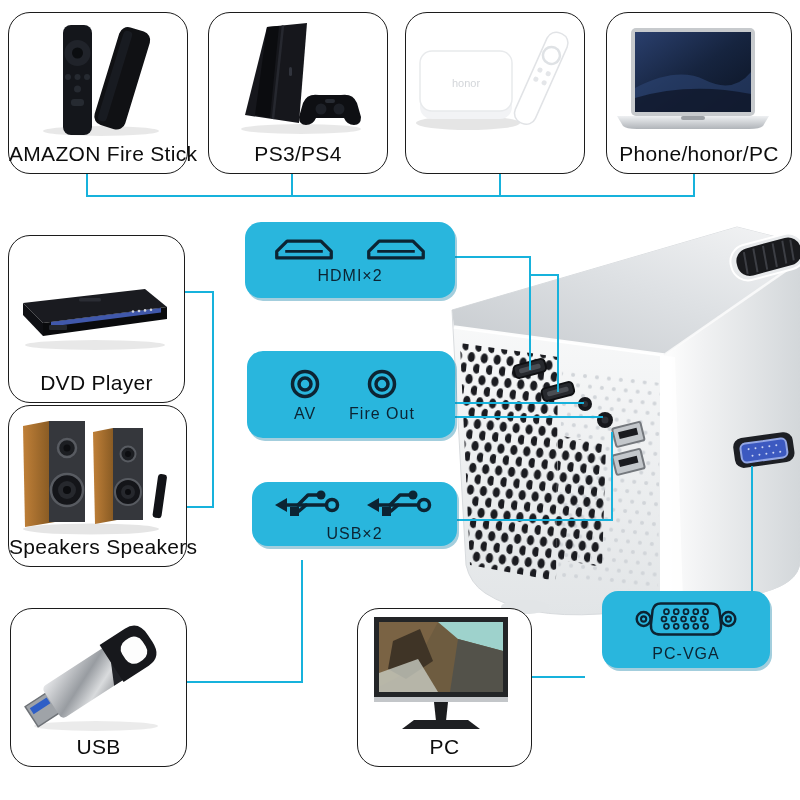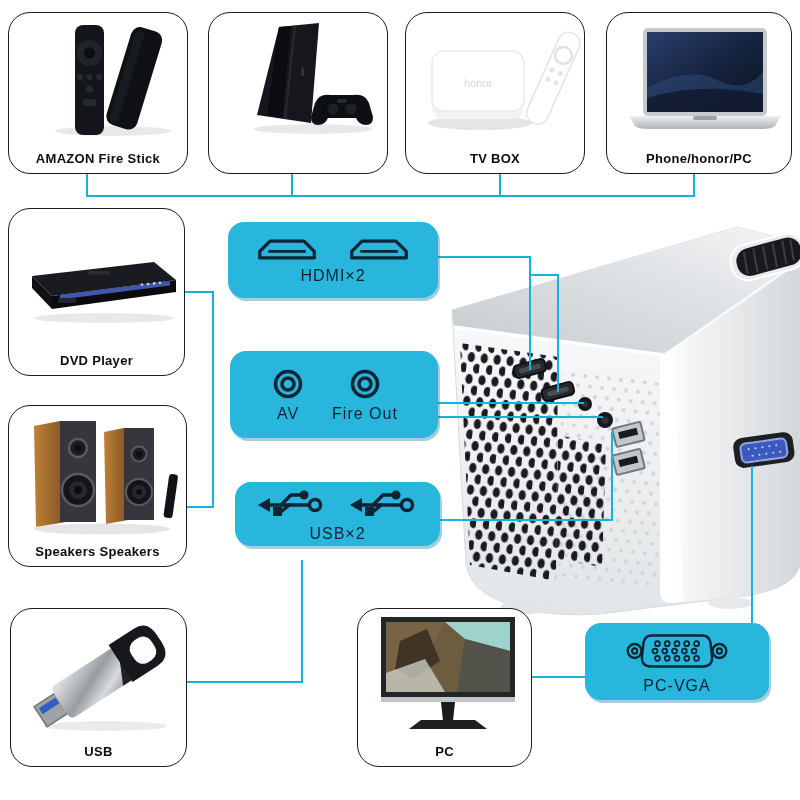--- a/index.html
+++ b/index.html
@@ -3,26 +3,26 @@
 <meta charset="utf-8">
 <style>
   :root{
     --cyan:#29b6dd; --line:#17b2dc; --label-text:#0c2433; --box-border:#1c1c1c;
   }
   html,body{margin:0;padding:0;background:#fff;}
   body{width:800px;height:800px;font-family:"Liberation Sans",sans-serif;}
   .canvas{position:relative;width:800px;height:800px;background:#fff;overflow:hidden;}
 
   .devbox{position:absolute;background:#fff;border:1.5px solid var(--box-border);border-radius:22px;z-index:6;}
-  .devlabel{position:absolute;left:0;right:0;bottom:7px;text-align:center;font-size:13px;color:#0d0d0d;letter-spacing:.3px;white-space:nowrap;font-weight:bold;}
-  .art{position:absolute;left:0;right:0;top:4px;bottom:30px;display:flex;align-items:center;justify-content:flex-end;}
+  .devlabel{position:absolute;left:0;right:0;bottom:7px;text-align:center;font-size:21px;color:#0d0d0d;letter-spacing:.3px;white-space:nowrap;}
+  .art{position:absolute;left:0;right:0;top:4px;bottom:30px;display:flex;align-items:center;justify-content:flex-start;}
 
   .portbox{position:absolute;background:var(--cyan);border-radius:16px;z-index:6;
     box-shadow:2px 3px 0 rgba(14,125,165,.38);
-    display:flex;flex-direction:column;align-items:center;justify-content:center;gap:4px;}
+    display:flex;flex-direction:column;align-items:center;justify-content:center;gap:4px;margin-left:17px;}
   .porticons{display:flex;align-items:center;gap:30px;}
   .portlabel{font-size:16px;color:var(--label-text);letter-spacing:1px;white-space:nowrap;}
   .jackcols{display:flex;align-items:flex-start;gap:26px;}
   .jackcol{display:flex;flex-direction:column;align-items:center;gap:3px;}
 
   .hline,.vline{position:absolute;background:var(--line);z-index:5;}
   .hline{height:2px;} .vline{width:2px;}
 
   .projector{position:absolute;left:430px;top:215px;width:370px;height:410px;z-index:4;}
 </style>
@@ -61,40 +61,40 @@
         <line x1="74" y1="4.5" x2="64" y2="98" stroke="#26282f" stroke-width="2.5"></line>
         <rect x="80" y="46" width="3" height="9" rx="1.5" fill="#31343d"></rect>
         <g transform="translate(88,72)">
           <path d="M6,10 Q10,0 22,2 H44 Q56,0 60,10 L64,24 Q64,32 57,32 Q50,32 47,25 H19 Q16,32 9,32 Q2,32 2,24 Z" fill="#0e0f13"></path>
           <circle cx="24" cy="16" r="5.5" fill="#1d2027"></circle>
           <circle cx="42" cy="16" r="5.5" fill="#1d2027"></circle>
           <rect x="28" y="6" width="10" height="4" rx="2" fill="#272b33"></rect>
         </g>
       </svg>
     </div>
+    <div class="devlabel">PS3/PS4</div>
   </div>
 
   <div class="devbox" style="left:405px;top:12px;width:178px;height:160px">
     <div class="art">
       <svg width="166" height="118" viewBox="0 0 166 118">
         <ellipse cx="62" cy="102" rx="52" ry="7" fill="rgba(0,0,0,.10)"></ellipse>
         <rect x="14" y="36" width="92" height="62" rx="12" fill="#f2f3f5"></rect>
         <rect x="14" y="30" width="92" height="60" rx="12" fill="#ffffff" stroke="#e8eaec" stroke-width="1.5"></rect>
         <text x="60" y="66" font-size="11" fill="#d3d6da" text-anchor="middle">honor</text>
         <g transform="rotate(24 134 60)">
           <rect x="123" y="8" width="22" height="98" rx="10" fill="#ffffff" stroke="#e1e3e6" stroke-width="1.5"></rect>
           <circle cx="134" cy="32" r="8.5" fill="none" stroke="#dfe2e5" stroke-width="2.5"></circle>
           <circle cx="129.5" cy="50" r="2.5" fill="#e4e6e9"></circle>
             <circle cx="138.5" cy="50" r="2.5" fill="#e4e6e9"></circle>
           <circle cx="129.5" cy="60" r="2.5" fill="#e4e6e9"></circle>
             <circle cx="138.5" cy="60" r="2.5" fill="#e4e6e9"></circle>
         </g>
       </svg>
     </div>
-    <div class="devlabel">TV BOX</div>
   </div>
 
   <div class="devbox" style="left:606px;top:12px;width:184px;height:160px">
     <div class="art">
       <svg width="172" height="116" viewBox="0 0 172 116">
         <defs>
           <linearGradient id="macsky" x1="0" y1="0" x2="1" y2="1">
             <stop offset="0" stop-color="#2a3f6d"></stop>
               <stop offset=".5" stop-color="#16243f"></stop>
               <stop offset="1" stop-color="#0b1322"></stop>
@@ -108,21 +108,21 @@
         <rect x="28" y="10" width="116" height="80" fill="url(#macsky)"></rect>
         <path d="M28,66 Q70,44 98,58 T144,50 V90 H28 Z" fill="#30487a" opacity=".55"></path>
         <path d="M28,76 Q82,60 144,72 V90 H28 Z" fill="#0a101d" opacity=".65"></path>
         <path d="M10,94 H162 L156,104 Q153,107 142,107 H30 Q19,107 16,104 Z" fill="url(#alu)"></path>
         <rect x="74" y="94" width="24" height="4" rx="2" fill="#9da1a6"></rect>
       </svg>
     </div>
     <div class="devlabel">Phone/honor/PC</div>
   </div>
 
-  <div class="devbox" style="left:8px;top:208px;width:175px;height:166px">
+  <div class="devbox" style="left:8px;top:235px;width:175px;height:166px">
     <div class="art">
       <svg width="166" height="130" viewBox="0 0 166 130">
         <ellipse cx="86" cy="104" rx="70" ry="5" fill="rgba(0,0,0,.09)"></ellipse>
         <polygon points="14,62 136,48 158,66 34,82" fill="#1a1b20"></polygon>
         <polygon points="14,62 34,82 34,95 14,74" fill="#0f1014"></polygon>
         <polygon points="34,82 158,66 158,78 34,95" fill="#0a0b0d"></polygon>
         <polygon points="42,81 152,67 152,71.5 42,85.5" fill="#4a66c8" opacity=".85"></polygon>
         <rect x="70" y="57" width="22" height="3.5" rx="1.5" fill="#2b2d34"></rect>
         <circle cx="124" cy="70.5" r="1.3" fill="#cfd3da"></circle>
           <circle cx="130" cy="70" r="1.3" fill="#cfd3da"></circle>
@@ -366,21 +366,21 @@
         </g>
         <polygon points="3,20 15,13 15,27" fill="#0c2433"></polygon>
         <circle cx="60" cy="20" r="5.5" fill="none" stroke="#0c2433" stroke-width="3.5"></circle>
         <circle cx="49" cy="10" r="4.5" fill="#0c2433"></circle>
         <rect x="18" y="22" width="9" height="9" fill="#0c2433"></rect>
       </svg>
     </div>
     <div class="portlabel">USB×2</div>
   </div>
 
-  <div class="portbox" style="left:585px;top:623px;width:184px;height:77px">
+  <div class="portbox" style="left:585px;top:591px;width:168px;height:77px">
     <svg width="118" height="44" viewBox="0 0 130 54">
       <circle cx="13" cy="27" r="8.5" fill="none" stroke="#0c2433" stroke-width="3"></circle>
       <circle cx="13" cy="27" r="3.2" fill="none" stroke="#0c2433" stroke-width="2.5"></circle>
       <circle cx="117" cy="27" r="8.5" fill="none" stroke="#0c2433" stroke-width="3"></circle>
       <circle cx="117" cy="27" r="3.2" fill="none" stroke="#0c2433" stroke-width="2.5"></circle>
       <path d="M34,8 H96 Q104,8 106,16 L108,34 Q109,46 96,46 H34 Q21,46 22,34 L24,16 Q26,8 34,8 Z" fill="none" stroke="#0c2433" stroke-width="3"></path>
       <g fill="none" stroke="#0c2433" stroke-width="2.2">
         <circle cx="41" cy="18" r="3"></circle>
           <circle cx="53" cy="18" r="3"></circle>
           <circle cx="65" cy="18" r="3"></circle>

